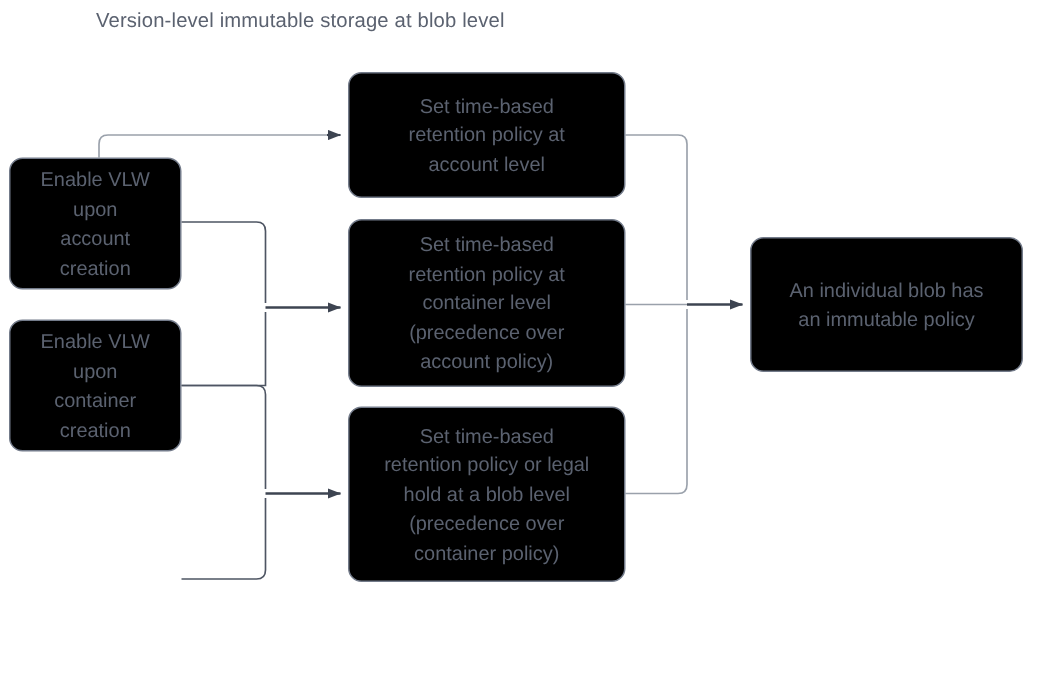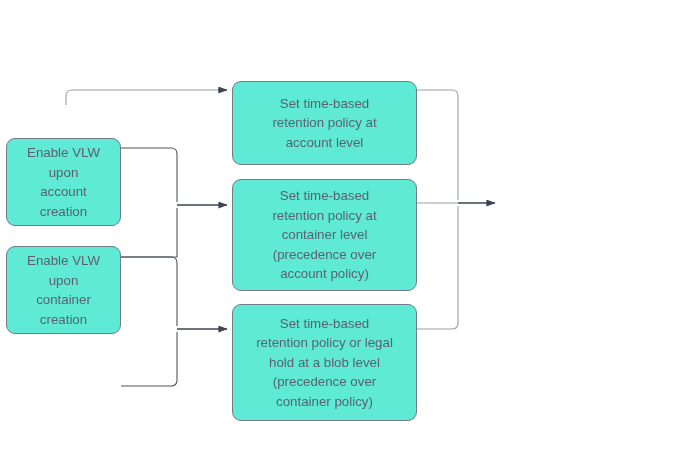--- a/index.html
+++ b/index.html
@@ -31,30 +31,29 @@
     font-size: 13.5px;
     color: #5b6270;
     letter-spacing: 0.1px;
     white-space: nowrap;
   }
   .node {
     position: absolute;
     box-sizing: border-box;
     border: 1px solid #737b8a;
     border-radius: 9px;
-    background: #5eead4;
+    background: #000000;
     display: flex;
     align-items: center;
     justify-content: center;
     text-align: center;
     color: #5b6270;
     font-size: 13.3px;
     line-height: 19.5px;
     padding: 2px 18px;
-    margin-top: 33px;
   }
   .node-text {
     display: block;
     width: 100%;
     white-space: pre-line;
   }
   
   #node-enable-vlw-account { left: 6px;  top: 105px; width: 115px; height: 88px; }
   #node-enable-vlw-container { left: 6px; top: 213px; width: 115px; height: 88px; }
   #node-migrate-container { left: 6px;  top: 333px; width: 115px; height: 108px; }
@@ -63,20 +62,21 @@
   #node-retention-container { left: 232px; top: 146px; width: 185px; height: 112px; }
   #node-retention-blob { left: 232px; top: 271px; width: 185px; height: 117px; }
   
   #node-immutable-policy { left: 500px; top: 158px; width: 182px; height: 90px; }
 </style>
 </head>
 <body>
 
 <div id="canvas">
 
+  <div class="diagram-title">Version-level immutable storage at blob level</div>
 
   <svg id="edges" viewBox="0 0 694 452" width="694" height="452" xmlns="http://www.w3.org/2000/svg">
     <defs>
       <marker id="arrowhead" markerWidth="9" markerHeight="7" refX="8.6" refY="3.5" orient="auto" markerUnits="userSpaceOnUse">
         <path d="M0,0 L9,3.5 L0,7 z" fill="#3d4451"></path>
       </marker>
     </defs>
 
     <g>
       <path d="M66,105 L66,96 Q66,90 72,90 L222,90" fill="none" stroke="#9aa1ab" stroke-width="1.1"></path>
@@ -153,14 +153,18 @@
   </div>
 
   <div class="node" id="node-retention-blob">
     <span class="node-text">Set time-based
 retention policy or legal
 hold at a blob level
 (precedence over
 container policy)</span>
   </div>
 
+  <div class="node" id="node-immutable-policy">
+    <span class="node-text">An individual blob has
+an immutable policy</span>
+  </div>
 
 </div>
 
 </body></html>

